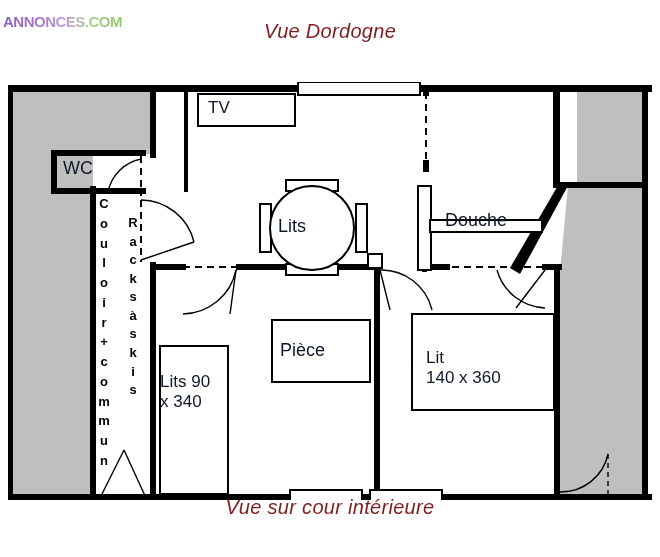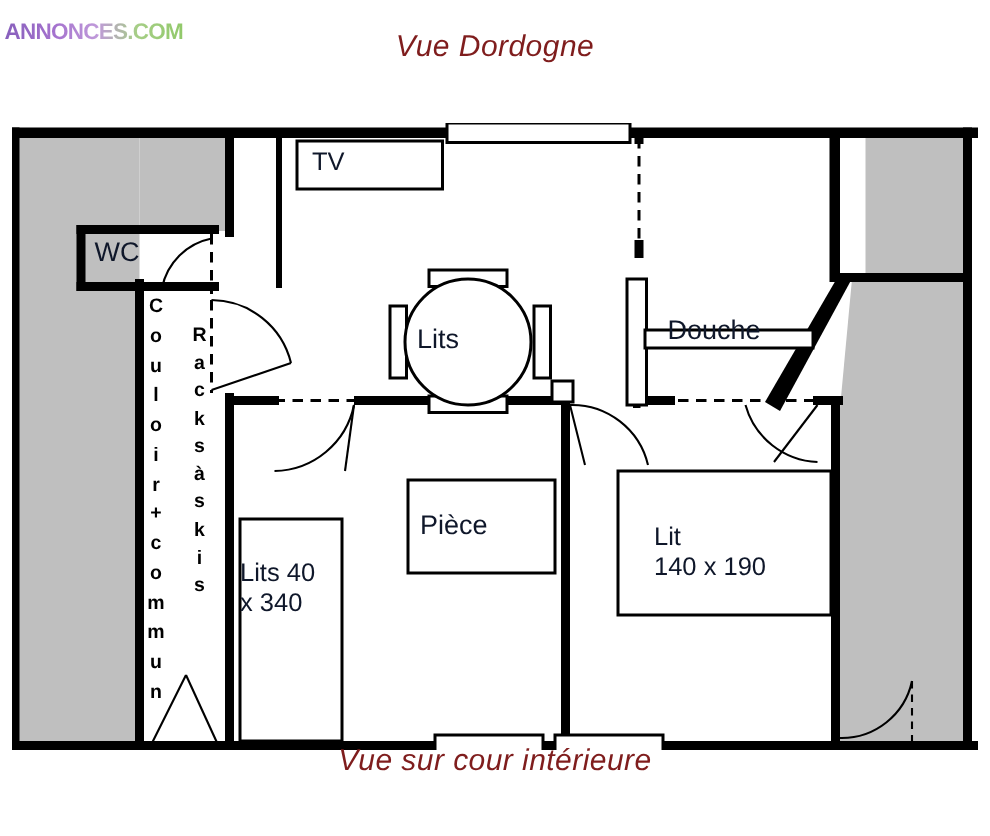--- a/index.html
+++ b/index.html
@@ -217,27 +217,27 @@
 
 
   <div class="label label-18" style="left:270px; top:134px;">Lits</div>
 
 
   <div class="label label-18" style="left:425px; top:128px;margin-left:12px;">Douche</div>
 
   <div class="label label-18" style="left:272px; top:258px;">Pièce</div>
 
   <div class="label label-17" style="left:152px; top:290px;">
-    <div>Lits 40</div>
+    <div>Lits 90</div>
     <div>x 340</div>
   </div>
 
-  <div class="label label-17" style="left:428px; top:266px;">
+  <div class="label label-17" style="left:418px; top:266px;">
     <div>Lit</div>
-    <div>140 x 190</div>
+    <div>140 x 360</div>
   </div>
 
   <div class="vlabel" id="corridor-vlabel" style="left: 89px; top: 112px; line-height: 1.52;">
       <span>C</span>
       <span>o</span>
       <span>u</span>
       <span>l</span>
       <span>o</span>
       <span>i</span>
       <span>r</span>

